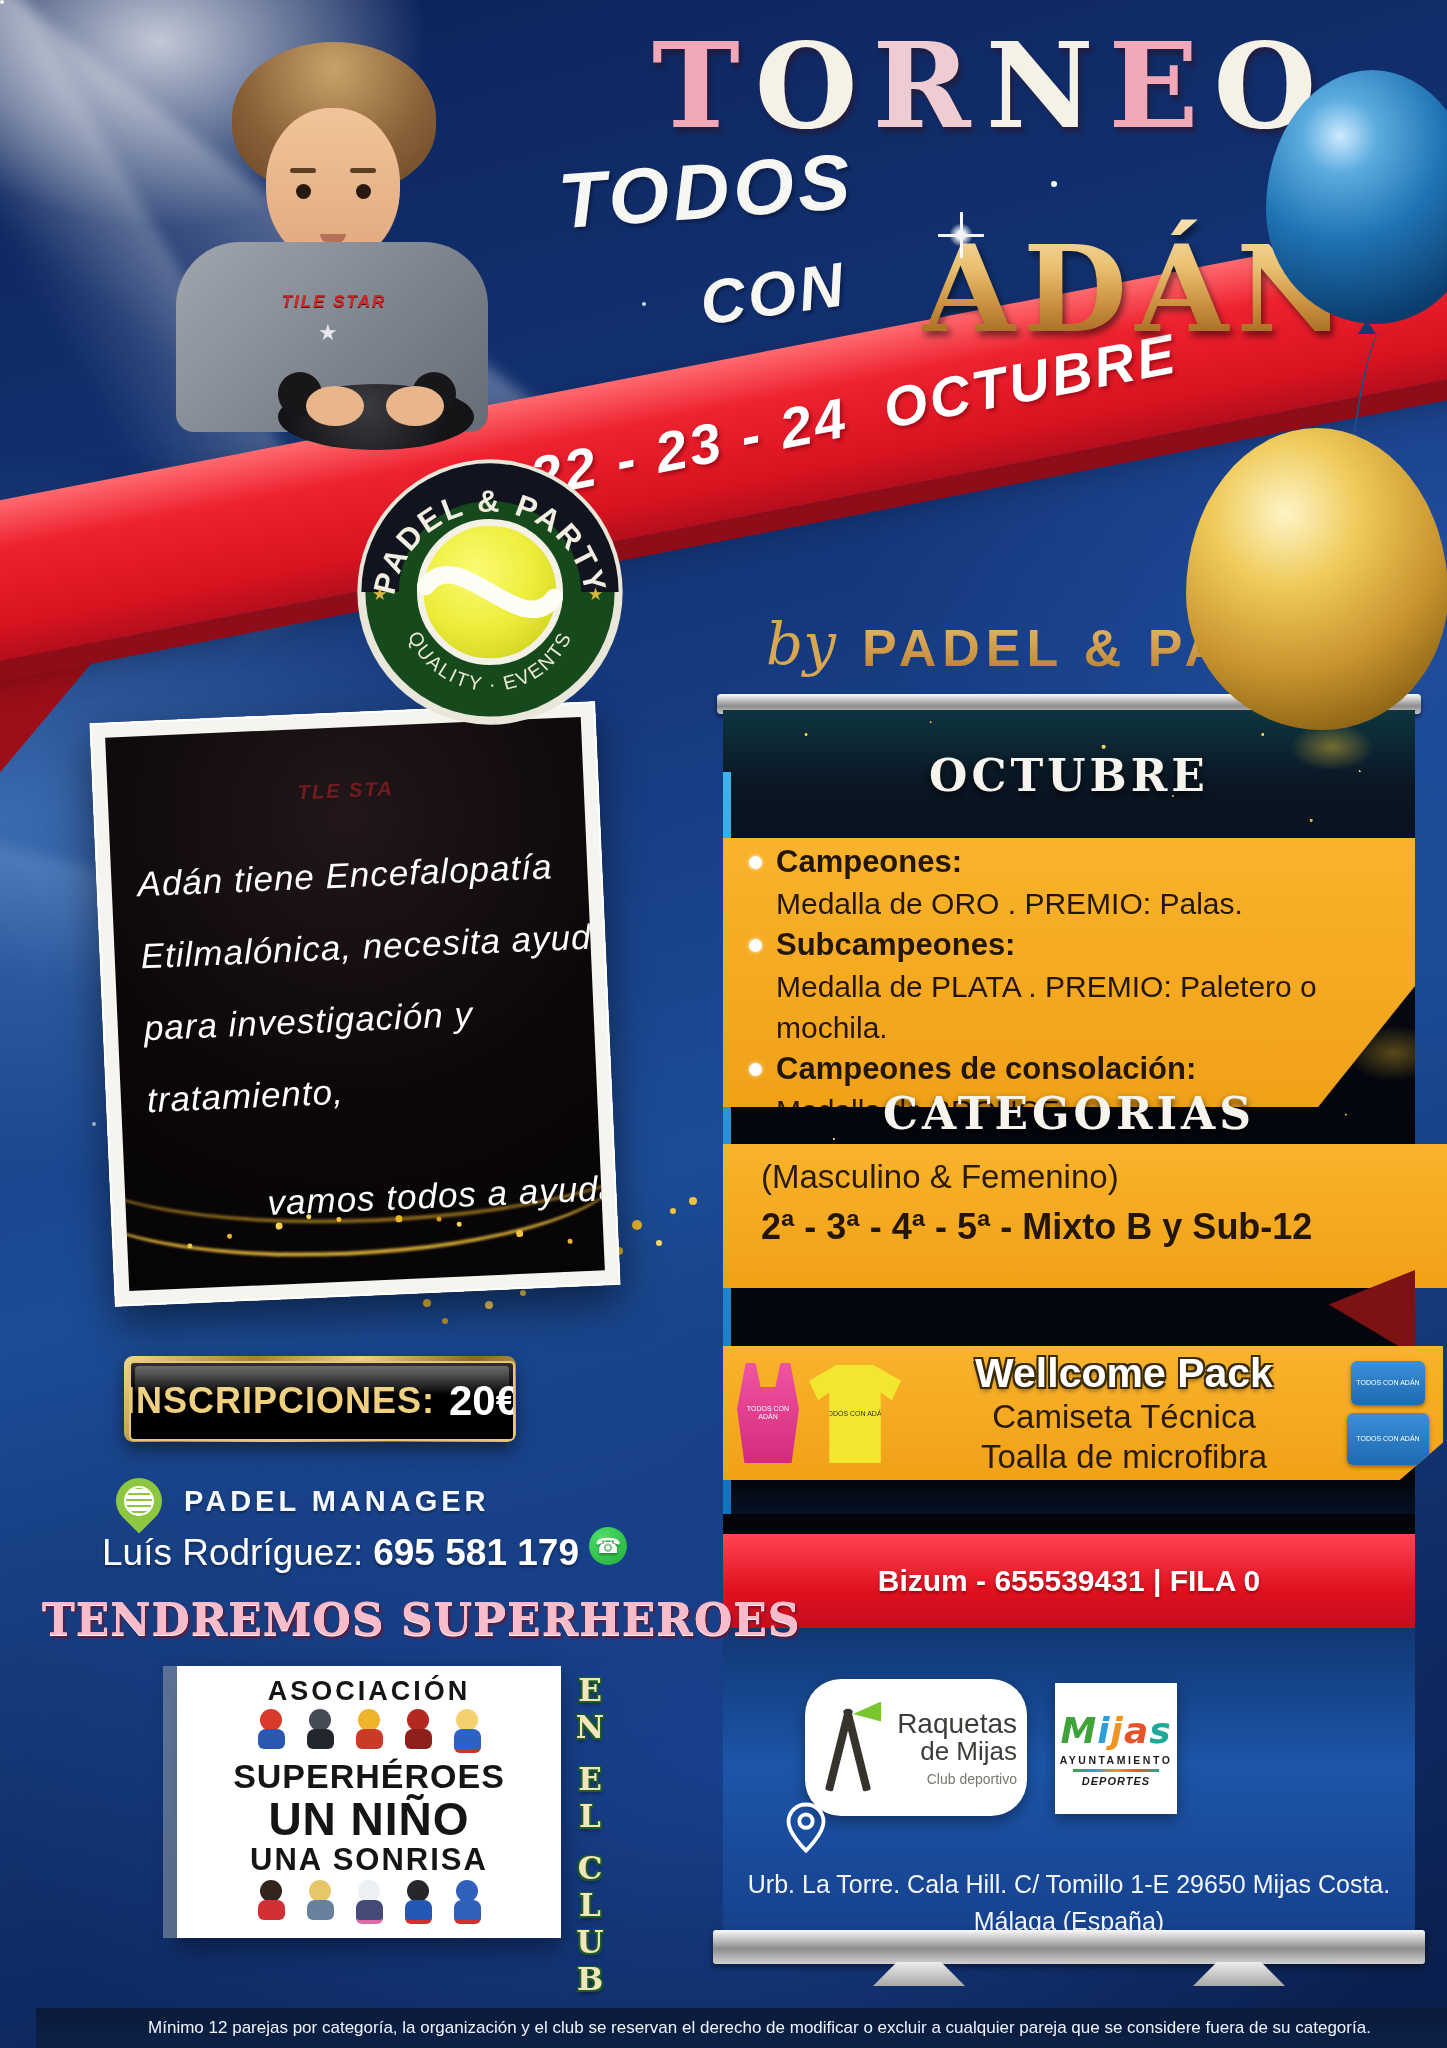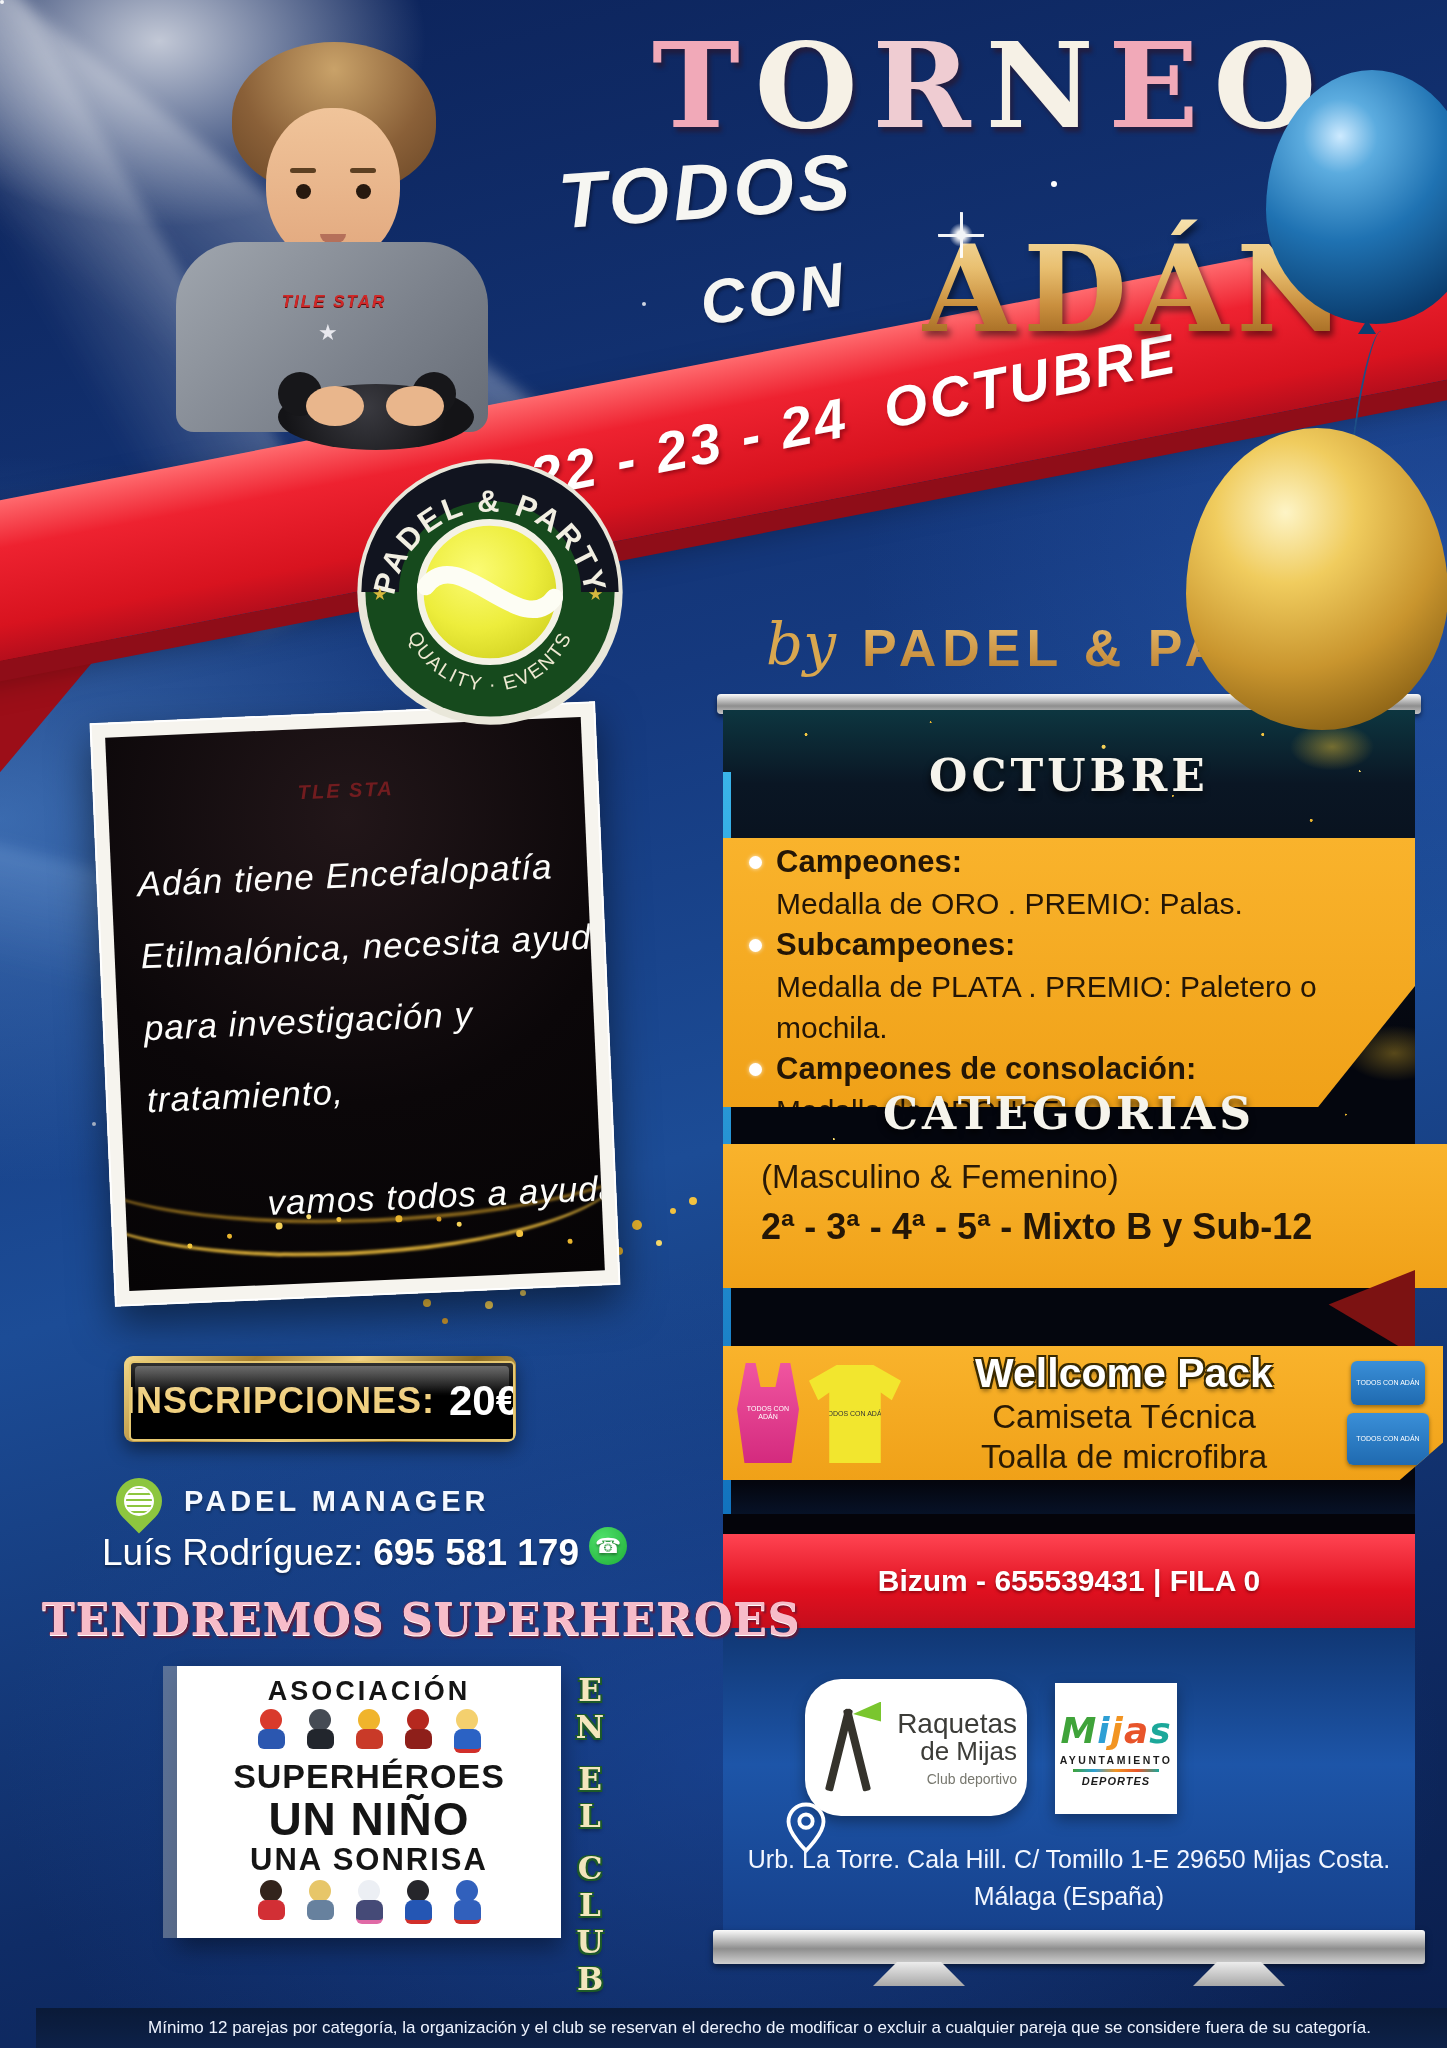--- a/index.html
+++ b/index.html
@@ -154,21 +154,21 @@
   .raq-texts{flex:1;text-align:right;line-height:1.05;}
   .raq1{font-size:28px;} .raq2{font-size:26px;} .raq3{font-size:14px;color:#77776e;margin-top:6px;}
   .mijas{left:332px;top:973px;width:122px;height:131px;display:flex;flex-direction:column;align-items:center;
     justify-content:center;gap:3px;box-shadow:0 6px 14px rgba(0,0,0,.35);}
   .mijas-name{font-size:36px;font-weight:bold;font-style:italic;display:flex;letter-spacing:1px;
     font-family:"DejaVu Sans",sans-serif;}
   .mijas-ayto{font-size:10.5px;font-weight:bold;letter-spacing:2.5px;color:#1c1c1c;}
   .mijas-bar{width:86px;height:3px;background:linear-gradient(90deg,#3fa33a,#2e9fd4,#f29422,#e8542a,#1ca89a);}
   .mijas-dep{font-size:11px;font-weight:bold;font-style:italic;color:#1c1c1c;letter-spacing:1px;}
   .pin{left:62px;top:1092px;position:absolute;width:42px;height:54px;}
-  .addr{position:absolute;left:0;top:1135px;width:100%;text-align:center;color:#f2f6ff;}
+  .addr{position:absolute;left:0;top:1160px;width:100%;text-align:center;color:#f2f6ff;}
   .addr .a1{font-size:25px;white-space:nowrap;}
   .addr .a2{font-size:25px;margin-top:8px;}
   .panel-botbar{position:absolute;left:-10px;top:1236px;width:712px;height:34px;border-radius:3px;
     background:linear-gradient(#fafafa,#8e8e8e 55%,#d0d0d0);box-shadow:0 3px 6px rgba(0,0,0,.5);}
   .foot{position:absolute;top:1268px;width:92px;height:24px;background:linear-gradient(#ececec,#a8a8a8);
     clip-path:polygon(26% 0,74% 0,100% 100%,0 100%);}
   .foot.f1{left:150px}.foot.f2{left:470px}
   
   .polaroid{left:102px;top:712px;width:506px;height:584px;transform:rotate(-2.5deg);background:#f6f4ee;
     padding:15px;box-sizing:border-box;z-index:4;box-shadow:0 18px 42px rgba(0,0,0,.5),0 0 0 2px #fff inset;}

